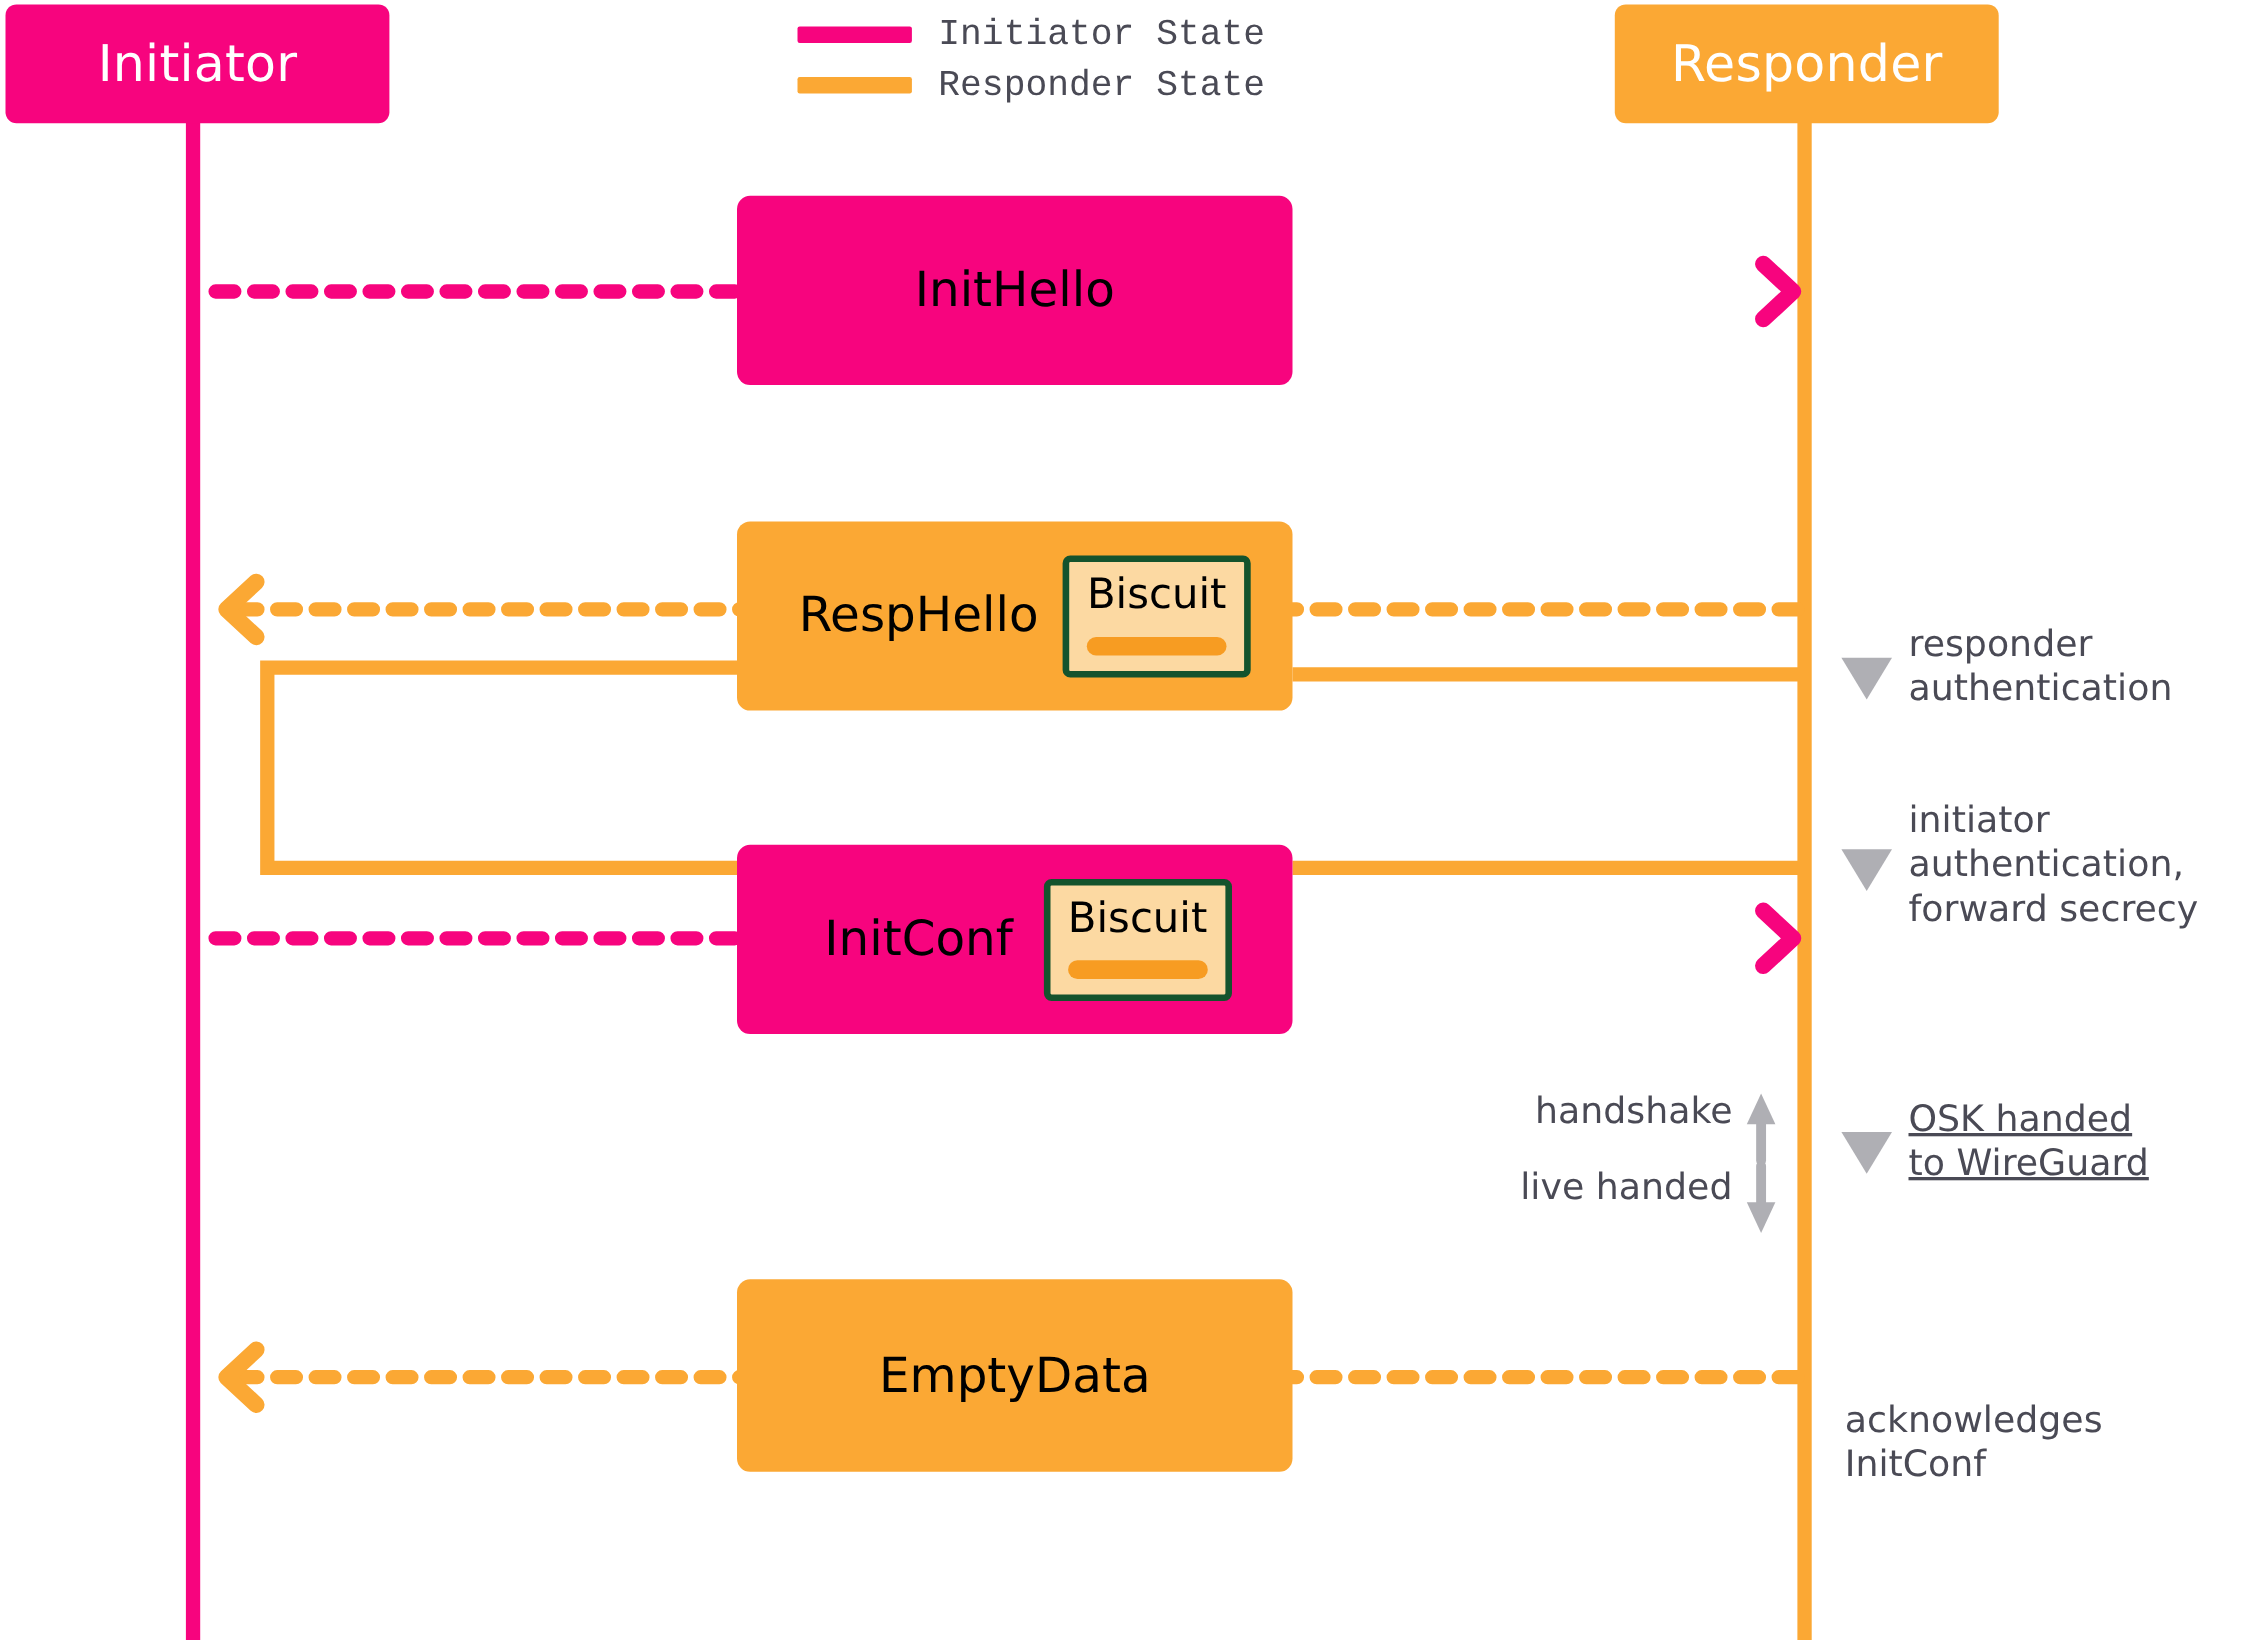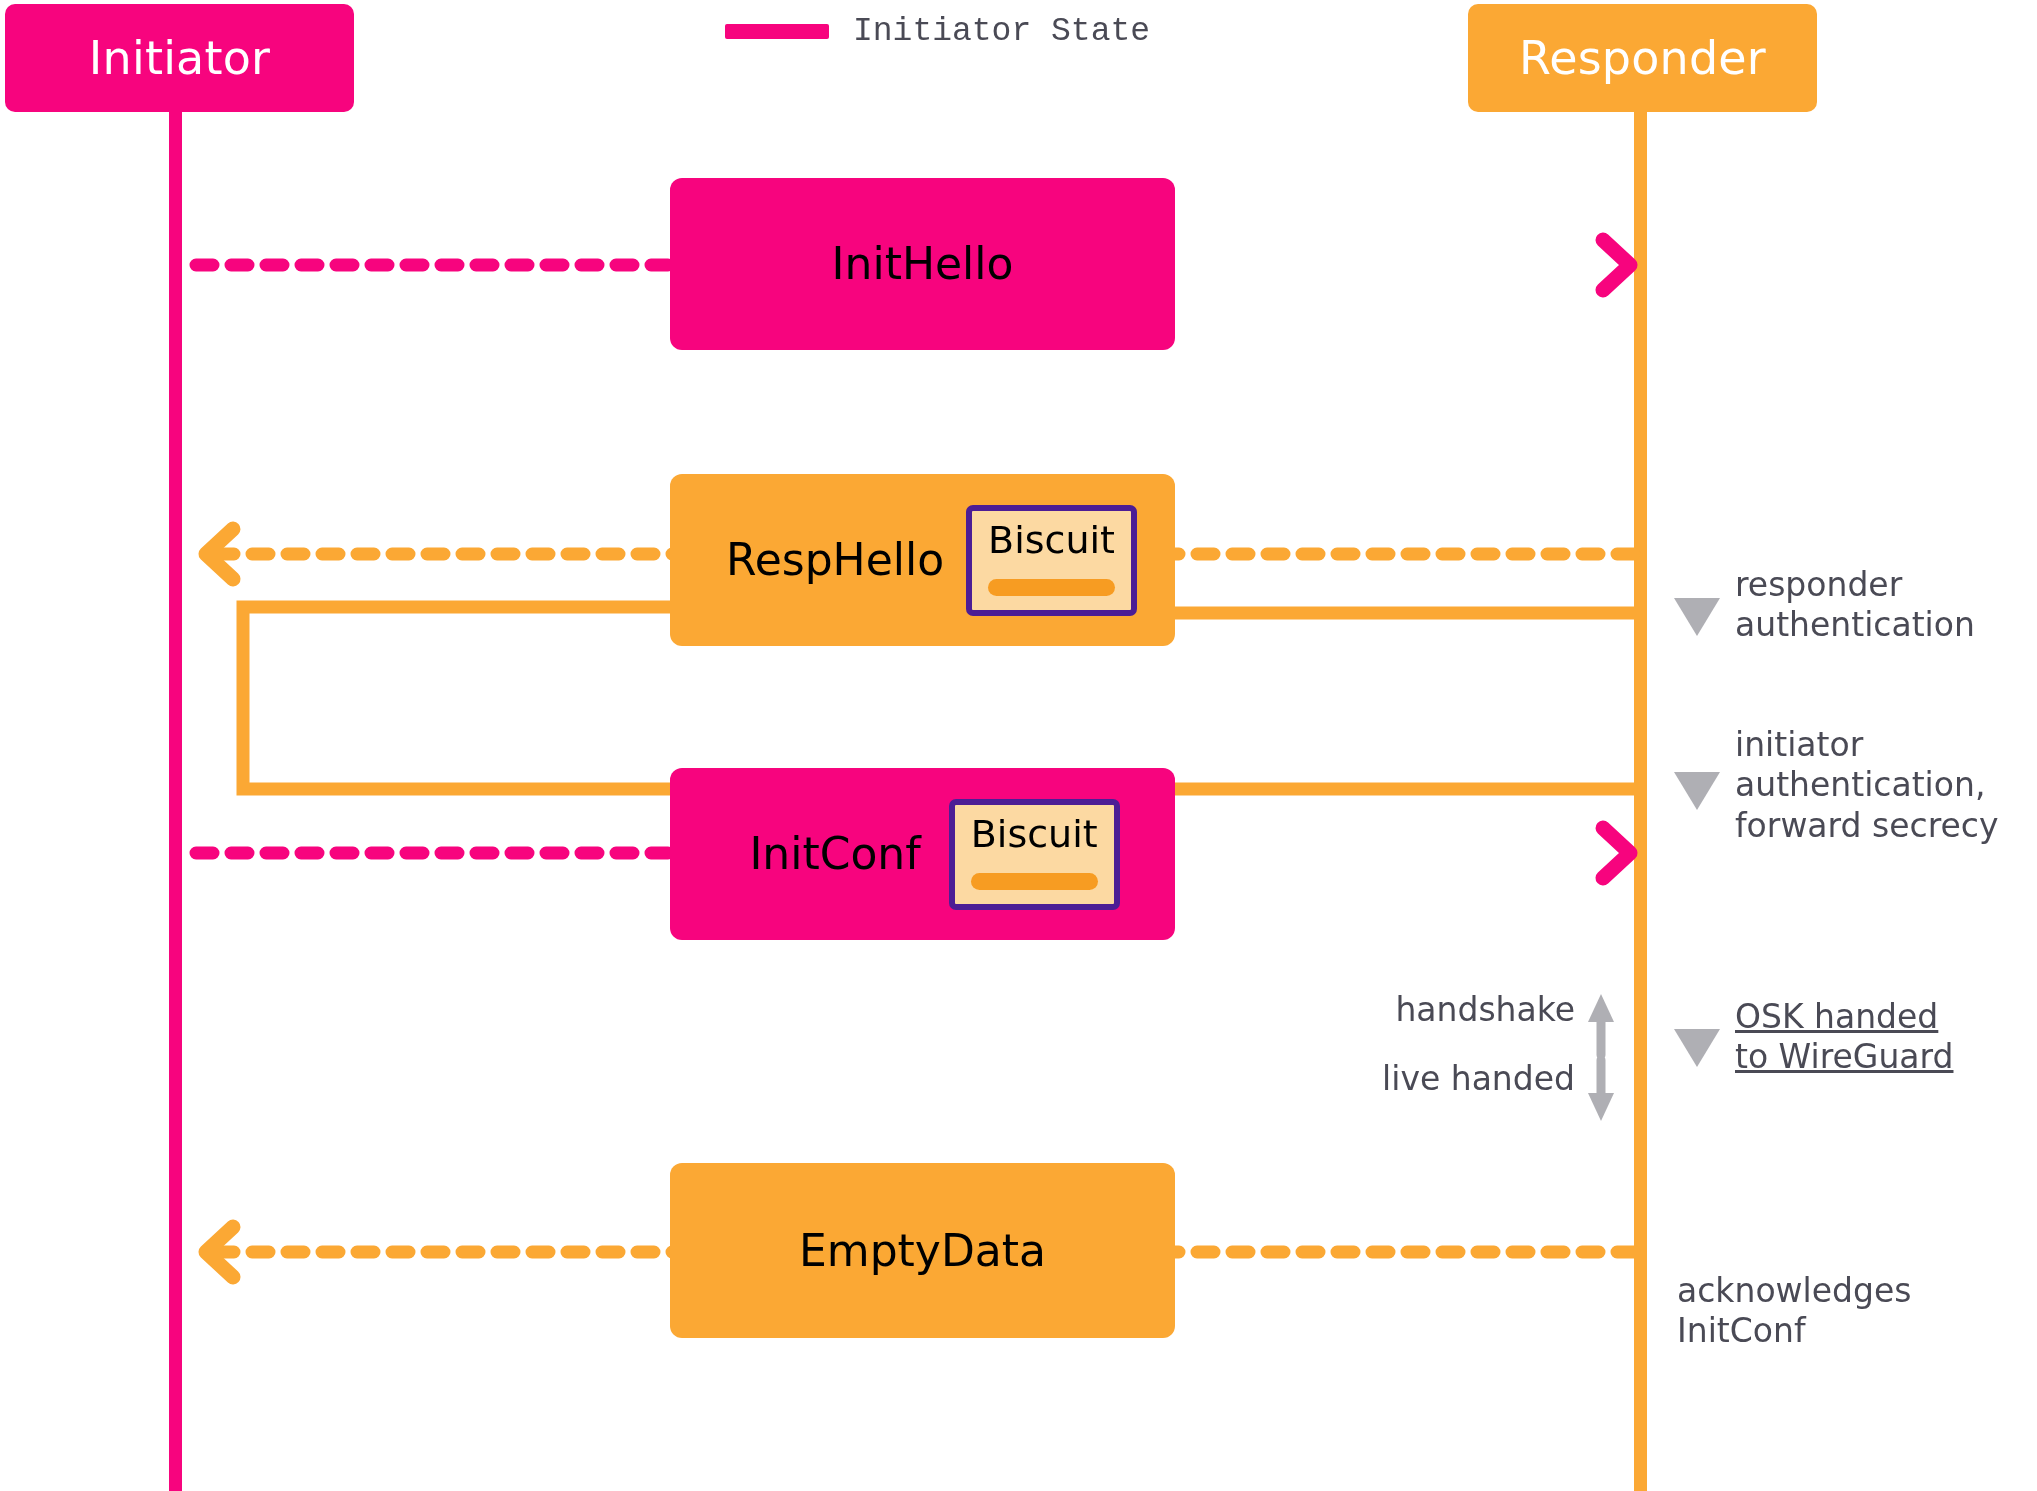--- a/index.html
+++ b/index.html
@@ -45,21 +45,21 @@
     gap:0px;
   }
   .msgbox.pink{background:var(--pink);}
   .msgbox.orange{background:var(--orange);}
   .msgbox .label{white-space:nowrap;}
 
   
   .biscuit{
     box-sizing:border-box;
     background:var(--biscuit-fill);
-    border:6px solid #4c1d95;
+    border:6px solid #14532d;
     border-radius:7px;
     padding:10px 16px 14px 16px;
     display:flex;flex-direction:column;align-items:flex-start;
     gap:20px;
   }
   .biscuit .btext{
     font-size:38px;line-height:1;color:#000;white-space:nowrap;
   }
   .biscuit .bbar{
     width:100%;height:17px;border-radius:9px;background:var(--orange-dark);
@@ -123,20 +123,24 @@
   </div>
 
   <div class="actor resp" style="left:1468px;top:4px;width:349px;height:108px;">
     <span>Responder</span>
   </div>
 
   <div class="legend" style="left:725px;top:8px;">
     <div class="legend-row">
       <span class="legend-swatch pink"></span>
       <span class="legend-label">Initiator State</span>
+    </div>
+    <div class="legend-row">
+      <span class="legend-swatch orange"></span>
+      <span class="legend-label">Responder State</span>
     </div>
   </div>
 
   <svg class="arrowlayer" viewBox="0 0 2037 1491">
 
     <path d="M 1175 613 L 1640 613" stroke="#FBA834" stroke-width="13" fill="none" stroke-linecap="butt"></path>
 
     <path d="M 670 607 L 243 607 L 243 789 L 670 789" stroke="#FBA834" stroke-width="13" fill="none" stroke-linecap="butt" stroke-linejoin="miter"></path>
 
     <path d="M 1175 789 L 1640 789" stroke="#FBA834" stroke-width="13" fill="none" stroke-linecap="butt"></path>

